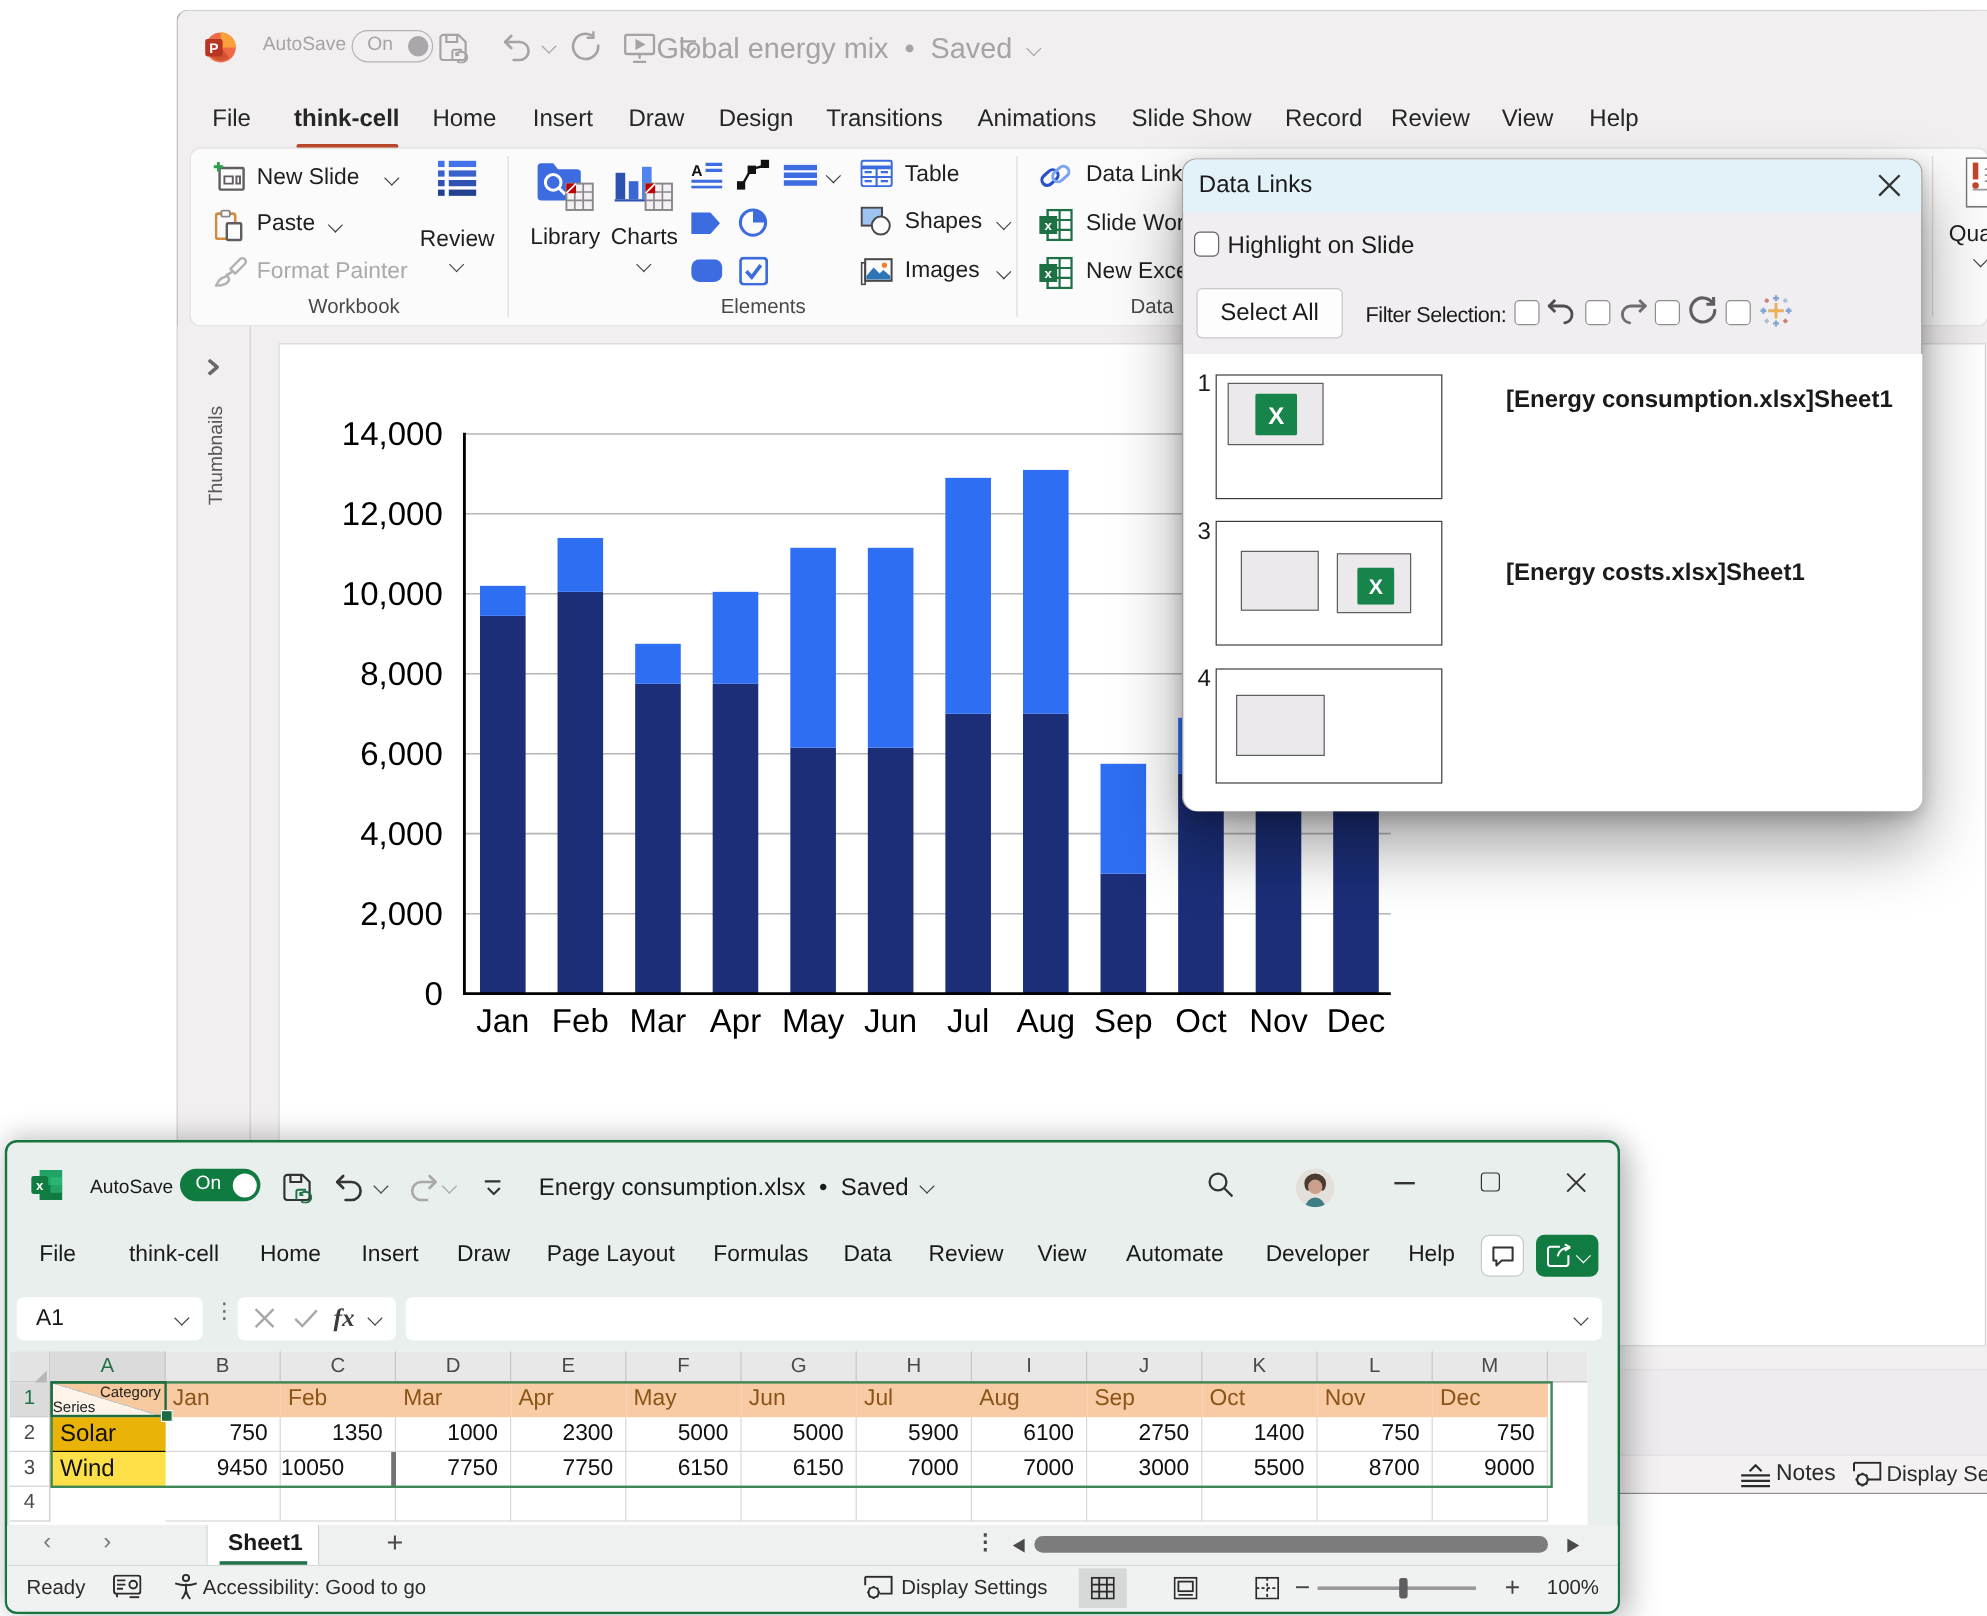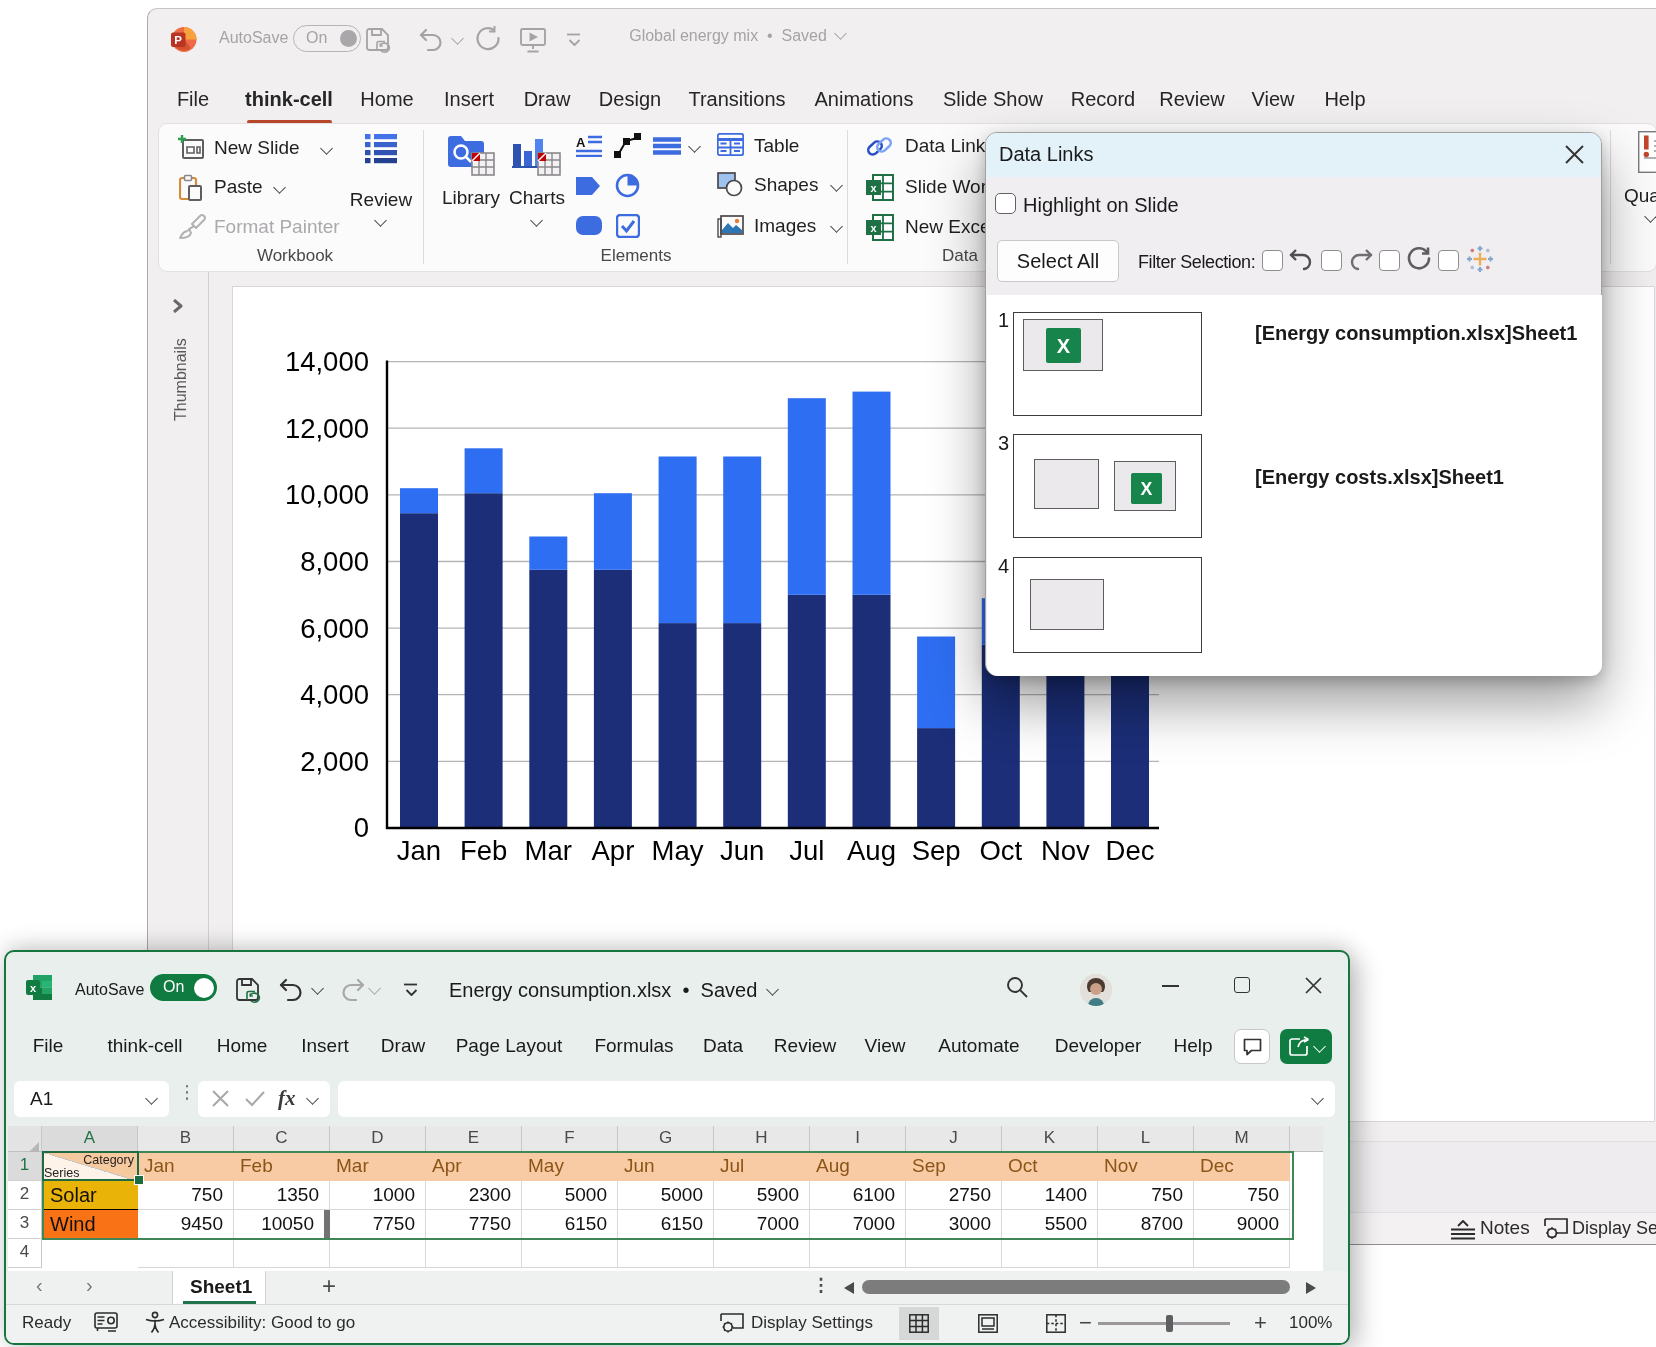--- a/index.html
+++ b/index.html
@@ -51,21 +51,21 @@
   </svg>
   <svg class="abs" style="left:371px;top:17px;" width="30" height="27" viewBox="0 0 30 27" fill="none" stroke="#a5a3a5" stroke-width="1.9">
     <rect x="2" y="3" width="24" height="16" rx="1.5"></rect>
     <path d="M11.5 8 L17 11 L11.5 14 Z" fill="#a5a3a5"></path>
     <path d="M14 19 v4 M8.5 25.5 h11"></path>
   </svg>
   <svg class="abs" style="left:416px;top:23px;" width="22" height="16" viewBox="0 0 22 16" fill="none" stroke="#a5a3a5" stroke-width="1.8">
     <path d="M3 2.5 h13"></path>
           <path d="M5.5 8 l5 5 5-5" stroke-linejoin="round"></path>
   </svg>
-  <div class="abs" style="left:399px;top:18px;width:380px;text-align:center;font-size:16px;white-space:nowrap;">Global energy mix&nbsp;&nbsp;•&nbsp;&nbsp;Saved&nbsp;&nbsp;<span class="chev" style="border-color:#a5a3a5;position:relative;top:-3px;"></span></div>
+  <div class="abs" style="left:399px;top:18px;width:380px;text-align:left;font-size:24px;white-space:nowrap;">Global energy mix&nbsp;&nbsp;•&nbsp;&nbsp;Saved&nbsp;&nbsp;<span class="chev" style="border-color:#a5a3a5;position:relative;top:-3px;"></span></div>
 
 </div>
 
 <div class="abs" style="left:0;top:67px;width:1509px;height:47px;font-size:20px;color:#262626;">
   <span class="abs ctr" style="left:45px;top:12px;">File</span>
   <span class="abs ctr" style="left:141px;top:12px;font-weight:700;">think-cell</span>
   <span class="abs" style="left:99px;top:44px;width:85px;height:3.5px;background:#b7472a;border-radius:2px;"></span>
   <span class="abs ctr" style="left:239px;top:12px;">Home</span>
   <span class="abs ctr" style="left:321px;top:12px;">Insert</span>
   <span class="abs ctr" style="left:399px;top:12px;">Draw</span>
@@ -568,23 +568,23 @@
       <div style="width:96px;border-right:1px solid #d9d8d9;border-bottom:1px solid #d9d8d9;text-align:right;padding:3px 10px 0 0;">5000</div>
       <div style="width:96px;border-right:1px solid #d9d8d9;border-bottom:1px solid #d9d8d9;text-align:right;padding:3px 10px 0 0;">5900</div>
       <div style="width:96px;border-right:1px solid #d9d8d9;border-bottom:1px solid #d9d8d9;text-align:right;padding:3px 10px 0 0;">6100</div>
       <div style="width:96px;border-right:1px solid #d9d8d9;border-bottom:1px solid #d9d8d9;text-align:right;padding:3px 10px 0 0;">2750</div>
       <div style="width:96px;border-right:1px solid #d9d8d9;border-bottom:1px solid #d9d8d9;text-align:right;padding:3px 10px 0 0;">1400</div>
       <div style="width:96px;border-right:1px solid #d9d8d9;border-bottom:1px solid #d9d8d9;text-align:right;padding:3px 10px 0 0;">750</div>
       <div style="width:96px;border-right:1px solid #d9d8d9;border-bottom:1px solid #d9d8d9;text-align:right;padding:3px 10px 0 0;">750</div>
     </div>
 
     <div class="abs" style="left:34px;top:84px;height:29px;display:flex;font-size:19px;color:#111;">
-      <div style="width:96px;background:#f97316;padding:3px 0 0 8px;font-size:20px;">Wind</div>
+      <div style="width:96px;background:#fde047;padding:3px 0 0 8px;font-size:20px;">Wind</div>
       <div style="width:96px;border-right:1px solid #d9d8d9;text-align:right;padding:3px 10px 0 0;">9450</div>
-      <div style="width:96px;border-right:6px solid #737373;text-align:right;padding:3px 10px 0 0;">10050</div>
+      <div style="width:96px;border-right:4px solid #737373;text-align:left;padding:3px 10px 0 0;">10050</div>
       <div style="width:96px;border-right:1px solid #d9d8d9;text-align:right;padding:3px 10px 0 0;">7750</div>
       <div style="width:96px;border-right:1px solid #d9d8d9;text-align:right;padding:3px 10px 0 0;">7750</div>
       <div style="width:96px;border-right:1px solid #d9d8d9;text-align:right;padding:3px 10px 0 0;">6150</div>
       <div style="width:96px;border-right:1px solid #d9d8d9;text-align:right;padding:3px 10px 0 0;">6150</div>
       <div style="width:96px;border-right:1px solid #d9d8d9;text-align:right;padding:3px 10px 0 0;">7000</div>
       <div style="width:96px;border-right:1px solid #d9d8d9;text-align:right;padding:3px 10px 0 0;">7000</div>
       <div style="width:96px;border-right:1px solid #d9d8d9;text-align:right;padding:3px 10px 0 0;">3000</div>
       <div style="width:96px;border-right:1px solid #d9d8d9;text-align:right;padding:3px 10px 0 0;">5500</div>
       <div style="width:96px;border-right:1px solid #d9d8d9;text-align:right;padding:3px 10px 0 0;">8700</div>
       <div style="width:96px;border-right:1px solid #d9d8d9;text-align:right;padding:3px 10px 0 0;">9000</div>

